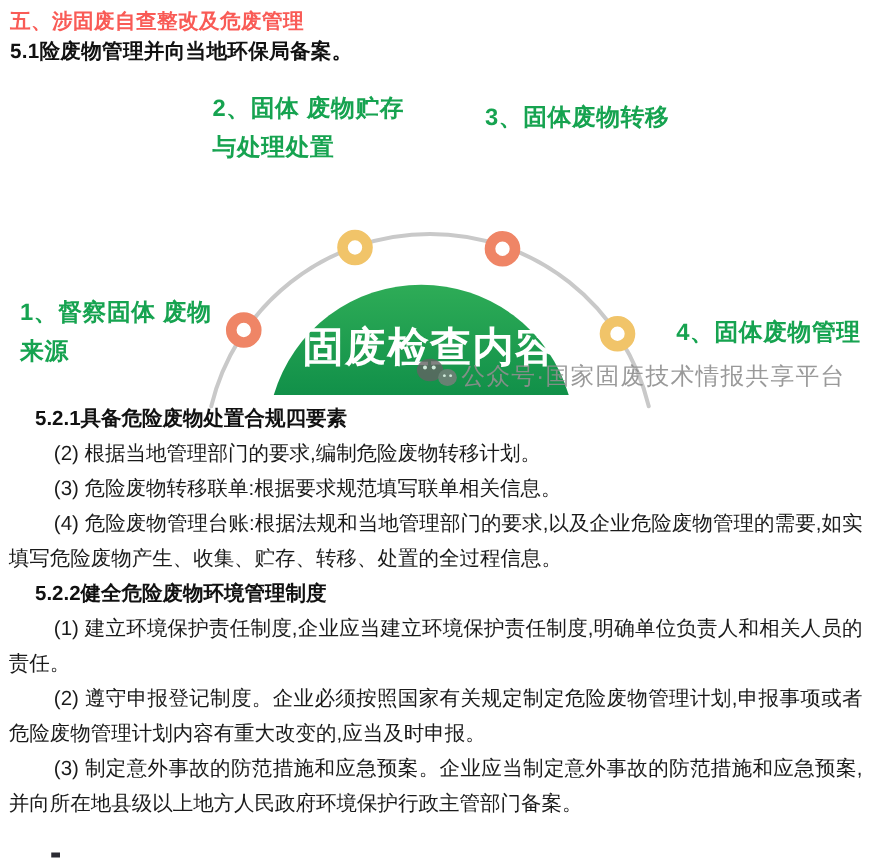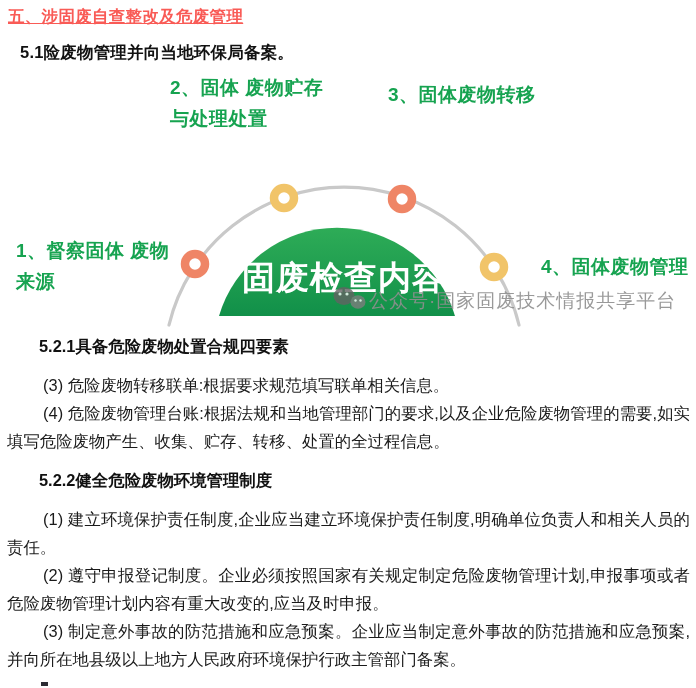--- a/index.html
+++ b/index.html
@@ -6,24 +6,23 @@
   body {
     width:696px; height:688px; overflow:hidden; position:relative;
     font-family:"Liberation Sans","DejaVu Sans",sans-serif;
   }
   .page { position:relative; width:696px; height:688px; background:#fff; }
 
   .title-red {
     position:absolute; left:8px; top:6px; margin:0;
     font-size:16.5px; font-weight:700; color:#f95b56; letter-spacing:.3px;
     white-space:nowrap;
-    text-decoration:underline;
   }
   .subhead {
-    position:absolute; left:8px; margin:12px;
+    position:absolute; left:8px; margin:0;
     font-size:16.5px; font-weight:700; color:#111; letter-spacing:.2px;
     white-space:nowrap;
   }
   .subhead.s1 { top:30px; }
   .subhead.s2 { top:54px; }
 
   .diagram-svg { position:absolute; left:0; top:0; }
 
   .dlabel {
     position:absolute; color:#16a350; font-weight:700; font-size:19px;
@@ -34,21 +33,21 @@
   .dlabel.l2 { left:170px; top:72px;  }
   .dlabel.l3 { left:388px; top:79px;  }
   .dlabel.l4 { left:541px; top:251px;text-align:right; }
 
   .body-text {
     position:absolute; left:7px; top:321px; width:683px;
     font-size:16.4px; line-height:28px; color:#1a1a1a;
     text-align:justify;
   }
   .body-text h3 {
-    margin:11px; padding-left:21px; font-size:16.4px; font-weight:700; color:#111;
+    margin:0; padding-left:21px; font-size:16.4px; font-weight:700; color:#111;
   }
   .body-text p { margin:0; text-indent:2.2em; }
 
   .artifact-mark {
     position:absolute; left:41px; top:682px; width:7px; height:4px;
     background:#2b2b33;
   }
 </style>
 </head>
 <body>
@@ -99,20 +98,21 @@
   </div>
   <div class="dlabel l3">
     <span>3、固体废物转移</span>
   </div>
   <div class="dlabel l4">
     <span>4、固体废物管理</span>
   </div>
 
   <div class="body-text">
     <h3>5.2.1具备危险废物处置合规四要素</h3>
+    <p>(2) 根据当地管理部门的要求,编制危险废物转移计划。</p>
     <p>(3) 危险废物转移联单:根据要求规范填写联单相关信息。</p>
     <p>(4) 危险废物管理台账:根据法规和当地管理部门的要求,以及企业危险废物管理的需要,如实填写危险废物产生、收集、贮存、转移、处置的全过程信息。</p>
     <h3>5.2.2健全危险废物环境管理制度</h3>
     <p>(1) 建立环境保护责任制度,企业应当建立环境保护责任制度,明确单位负责人和相关人员的责任。</p>
     <p>(2) 遵守申报登记制度。企业必须按照国家有关规定制定危险废物管理计划,申报事项或者危险废物管理计划内容有重大改变的,应当及时申报。</p>
     <p>(3) 制定意外事故的防范措施和应急预案。企业应当制定意外事故的防范措施和应急预案,并向所在地县级以上地方人民政府环境保护行政主管部门备案。</p>
 
   </div>
 
   <div class="artifact-mark"></div>

